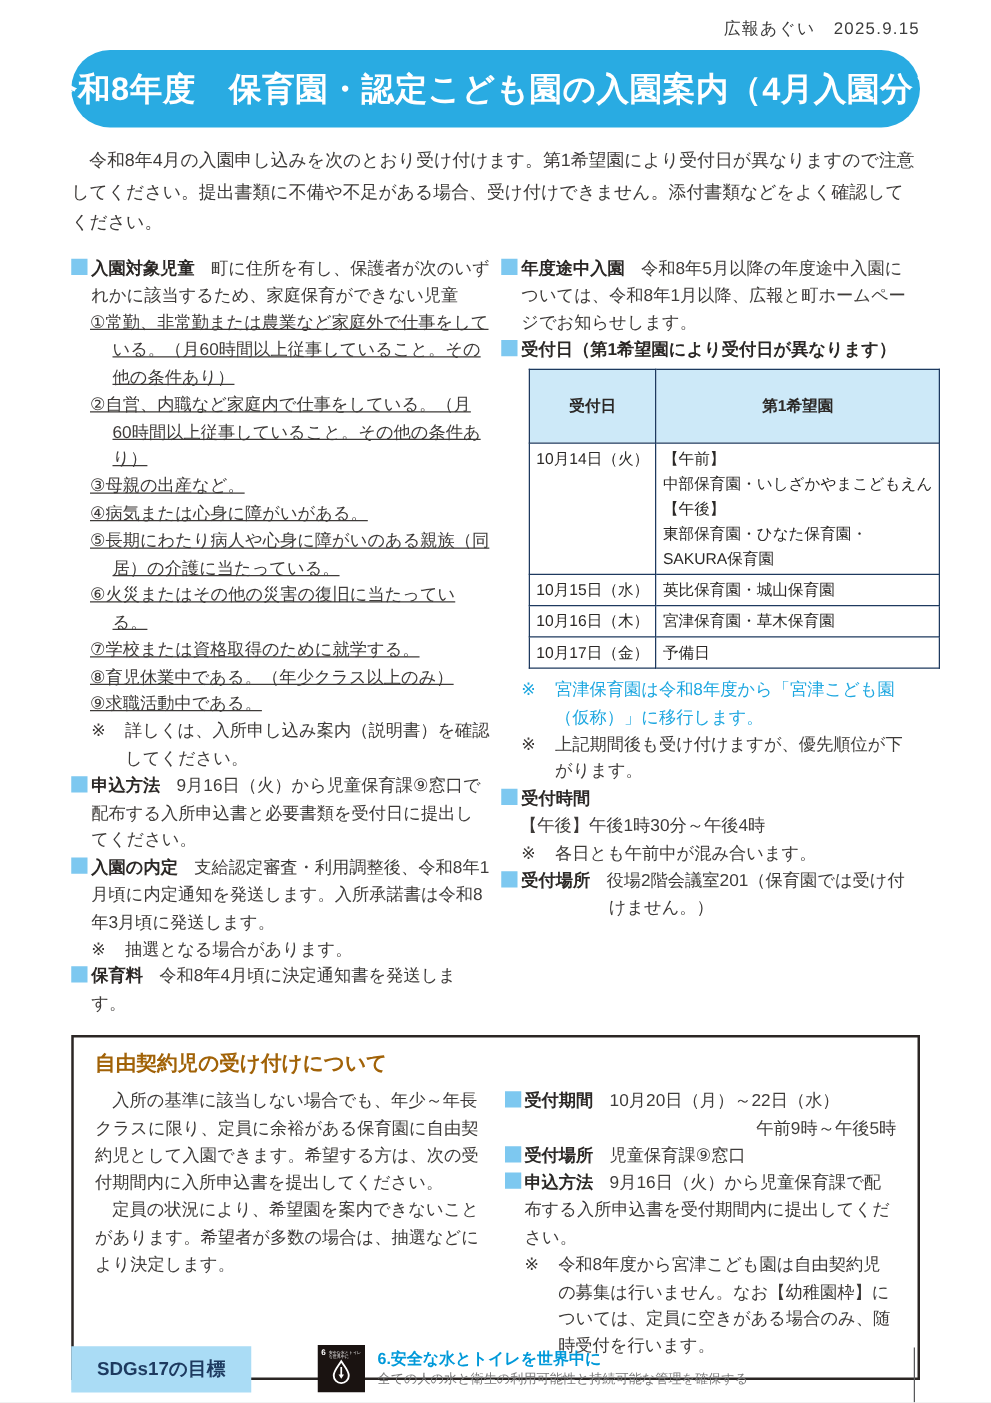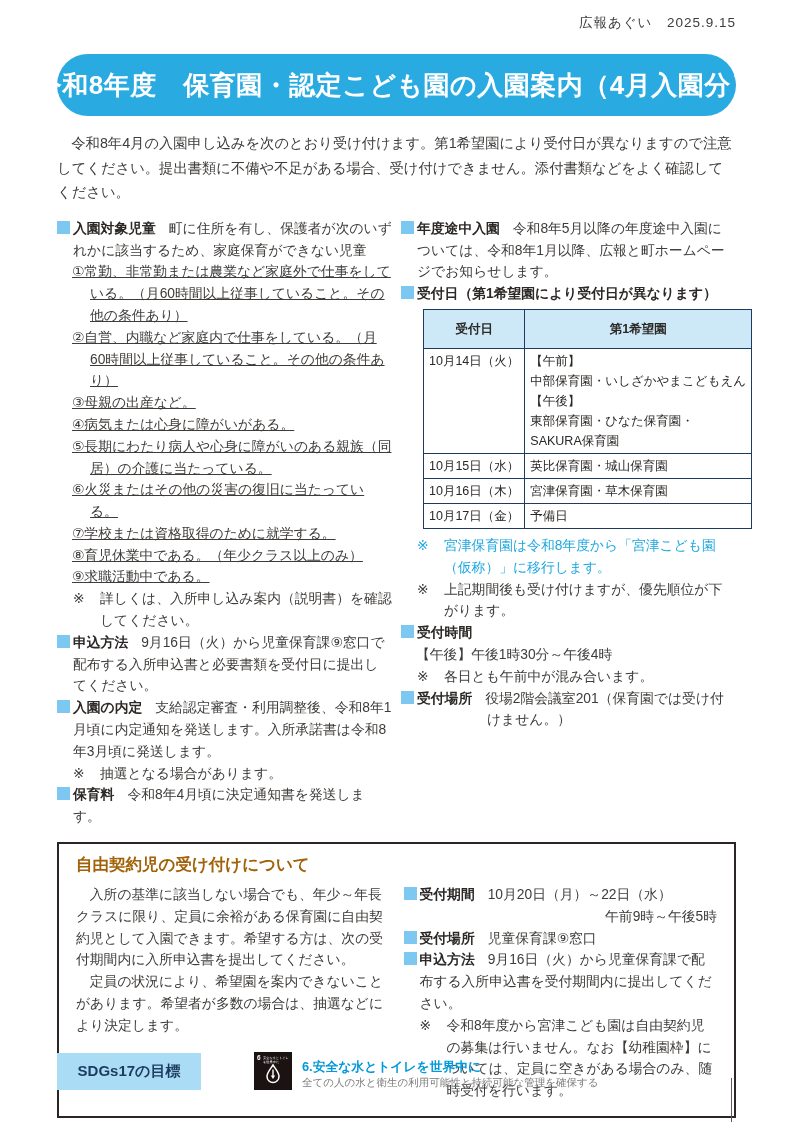--- a/index.html
+++ b/index.html
@@ -6,21 +6,21 @@
   html,body { background:#e8e8e8; }
   body { font-family:"Liberation Sans","DejaVu Sans",sans-serif; }
   .page {
     position:relative; width:793px; height:1122px; margin:0 auto;
     background:#ffffff; color:#3e3b39; overflow:hidden;
   }
   
   .masthead { padding:14px 57px 0 0; text-align:right; font-size:13.5px; color:#3c3c3c; letter-spacing:1px; }
   
   .banner {
-    margin:22px 57px 0 57px; height:62px; border-radius:31px;
+    margin:8px 57px 0 57px; height:62px; border-radius:31px;
     background:#29abe2; display:flex; align-items:center; justify-content:center;
   }
   .banner-title { color:#ffffff; font-size:26px; font-weight:bold; letter-spacing:0.5px; white-space:nowrap; }
   
   .intro { margin:15px 57px 0 57px; font-size:14.3px; line-height:1.72; }
   
   .cols { display:flex; gap:9px; margin:13px 57px 0 57px; font-size:13.8px; line-height:1.58; }
   .col { flex:1 1 0; min-width:0; }
   
   .sec { padding-left:16px; text-indent:-16px; }
@@ -30,35 +30,35 @@
   
   .num { margin-left:15px; padding-left:18px; text-indent:-18px;text-decoration:underline; }
   
   .note { display:flex; margin-left:16px; }
   .note-mark { flex:0 0 27px; }
   .note-text { flex:1 1 auto; }
   .note-blue, .note-blue .note-mark { color:#1ea7e0; }
   
   table.rtable { border-collapse:collapse; margin:4px 0 6px 22px; font-size:12.5px; line-height:1.6; }
   .rtable th, .rtable td { border:1.5px solid #1e3a5f; color:#2b2826; }
-  .rtable th { background:#cde9f8; font-weight:bold; text-align:center; padding:9px 4px; }
+  .rtable th { background:#cde9f8; font-weight:bold; text-align:center; padding:19px 4px; }
   .rtable td { padding:2px 5px; vertical-align:top; white-space:nowrap; }
   .rtable td.datecol { width:97px; }
   .rtable td.parkcol { width:218px; }
   
   .cont { margin-left:15px; }
   .deep { padding-left:86px; text-indent:-86px; }
   .cont-deep { margin-left:86px;text-align:right; }
   
   .fcbox { margin:14px 57px 0 57px; border:2px solid #2b2624; padding:10px 17px 14px 17px; }
   .fcbox-title { text-align:left; font-size:16.5px; font-weight:bold; color:#a16207; margin-bottom:8px; }
   .fcbox-cols { display:flex; gap:14px; font-size:13.8px; line-height:1.58; }
   .fcbox-left, .fcbox-right { flex:1 1 0; min-width:0; }
   
-  .sdgs-bar { position:absolute; left:57px; top:1052px; display:flex; align-items:flex-end; }
+  .sdgs-bar { position:absolute; left:57px; top:1076px; display:flex; align-items:center; }
   .sdgs-label-box { width:144px; height:37px; background:#aadcf5; display:flex; align-items:center; justify-content:center;
     font-size:15px; font-weight:bold; color:#1d3a5f; }
   .sdg-icon { width:38px; height:38px; margin-left:53px; }
   .sdg-text { margin-left:10px; }
   .goal-title { color:#0099d9; font-weight:bold; font-size:12.8px; line-height:1.3; }
   .goal-desc { color:#7a7a7a; font-size:10.5px; line-height:1.4; }
   
   .page-vline { position:absolute; left:731px; top:1078px; width:1px; height:44px; background:#58595b; }
   .page-num { position:absolute; left:740px; top:1128px; font-size:14.5px; color:#3c3c3c; }
 </style>

